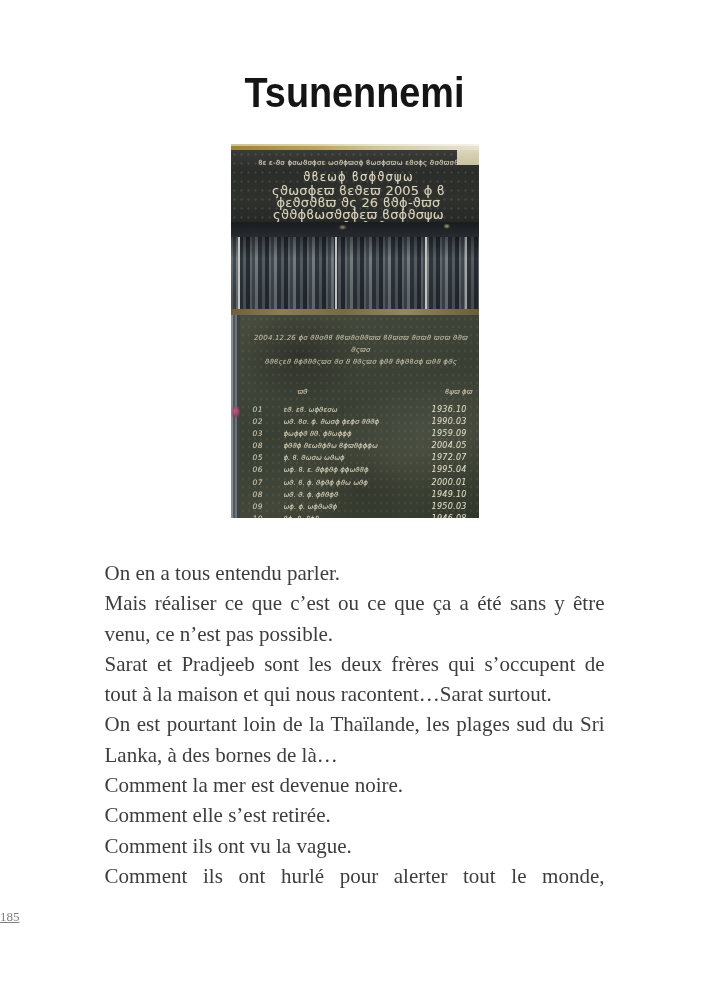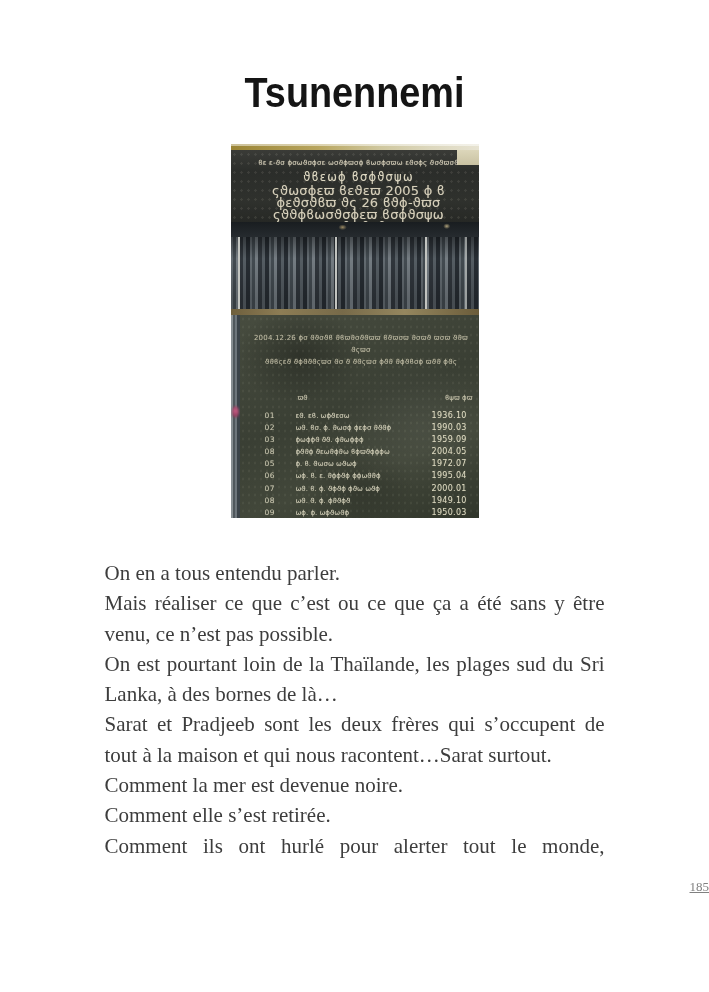--- a/index.html
+++ b/index.html
@@ -96,45 +96,46 @@
       radial-gradient(rgba(210,210,190,.07) 1px, transparent 1.3px),
       radial-gradient(90px 70px at 25% 20%, rgba(0,0,0,.28), transparent 70%),
       radial-gradient(120px 90px at 75% 55%, rgba(255,255,255,.05), transparent 70%),
       radial-gradient(80px 60px at 50% 85%, rgba(0,0,0,.18), transparent 70%),
       linear-gradient(160deg,#474c3f,#3a3f34 45%,#42473a 70%,#31362b);
     background-size:6px 8px, auto, auto, auto, auto;
     font-family:"DejaVu Sans", sans-serif;
     color:#d3cfb9;
     filter:blur(.35px);
     text-shadow:0 0 1px rgba(230,225,195,.3);
+    font-style:italic;
   }
   .plq-intro{margin:17px 8px 0 12px;text-align:center;font-size:7px;line-height:12px;letter-spacing:.2px;color:#bdb9a2;}
-  .plq-head{display:flex;margin-top:24px;font-size:7px;line-height:12px;color:#c7c3ac;}
+  .plq-head{display:flex;margin-top:18px;font-size:7px;line-height:12px;color:#c7c3ac;}
   .plq-head .h-name{margin-left:58px;}
   .plq-head .h-date{margin-left:auto;margin-right:6px;}
   .plq-rows{margin-top:7px;}
-  .plq-row{display:flex;align-items:baseline;height:12.1px;padding-left:12px;}
+  .plq-row{display:flex;align-items:baseline;height:12.1px;}
   .r-no{width:16px;margin-left:13px;font-size:7.5px;letter-spacing:.5px;color:#c9c6b0;}
   .r-name{flex:1;margin-left:15px;font-size:7px;white-space:nowrap;overflow:hidden;}
   .r-date{width:45px;margin-right:2px;font-size:8px;letter-spacing:.3px;color:#ddd9c0;}
   
   .bodytext{
     width:500px;
     margin:40px auto 0;
     font-size:21px;
     line-height:30.3px;
     color:#3d3d3d;
     text-align:justify;
   }
   .bodytext p{margin:0;}
   .bodytext p:last-child{text-align-last:justify;}
   
   .pagenum{
     margin-top:18px;
-    text-align:right;
+    text-align:left;
     font-size:13px;
     color:#808080;
     text-decoration:underline;
   }
 </style>
 </head>
 <body>
 
 <div class="page">
 
@@ -221,22 +222,23 @@
             <span class="r-date">1970.08</span>
           </div>
 
       </div>
     </div>
   </div>
 
   <div class="bodytext">
     <p>On en a tous entendu parler.</p>
     <p>Mais réaliser ce que c’est ou ce que ça a été sans y être venu, ce n’est pas possible.</p>
+    <p>Sarat et Pradjeeb sont les deux frères qui s’occupent de tout à la maison et qui nous racontent…Sarat surtout.</p>
     <p>On est pourtant loin de la Thaïlande, les plages sud du Sri Lanka, à des bornes de là…</p>
-    <p>Sarat et Pradjeeb sont les deux frères qui s’occupent de tout à la maison et qui nous racontent…Sarat surtout.</p>
     <p>Comment la mer est devenue noire.</p>
     <p>Comment elle s’est retirée.</p>
+    <p>Comment ils ont vu la vague.</p>
     <p>Comment ils ont hurlé pour alerter tout le monde,</p>
   </div>
 
   <div class="pagenum">185</div>
 
 </div>
 
 </body></html>

